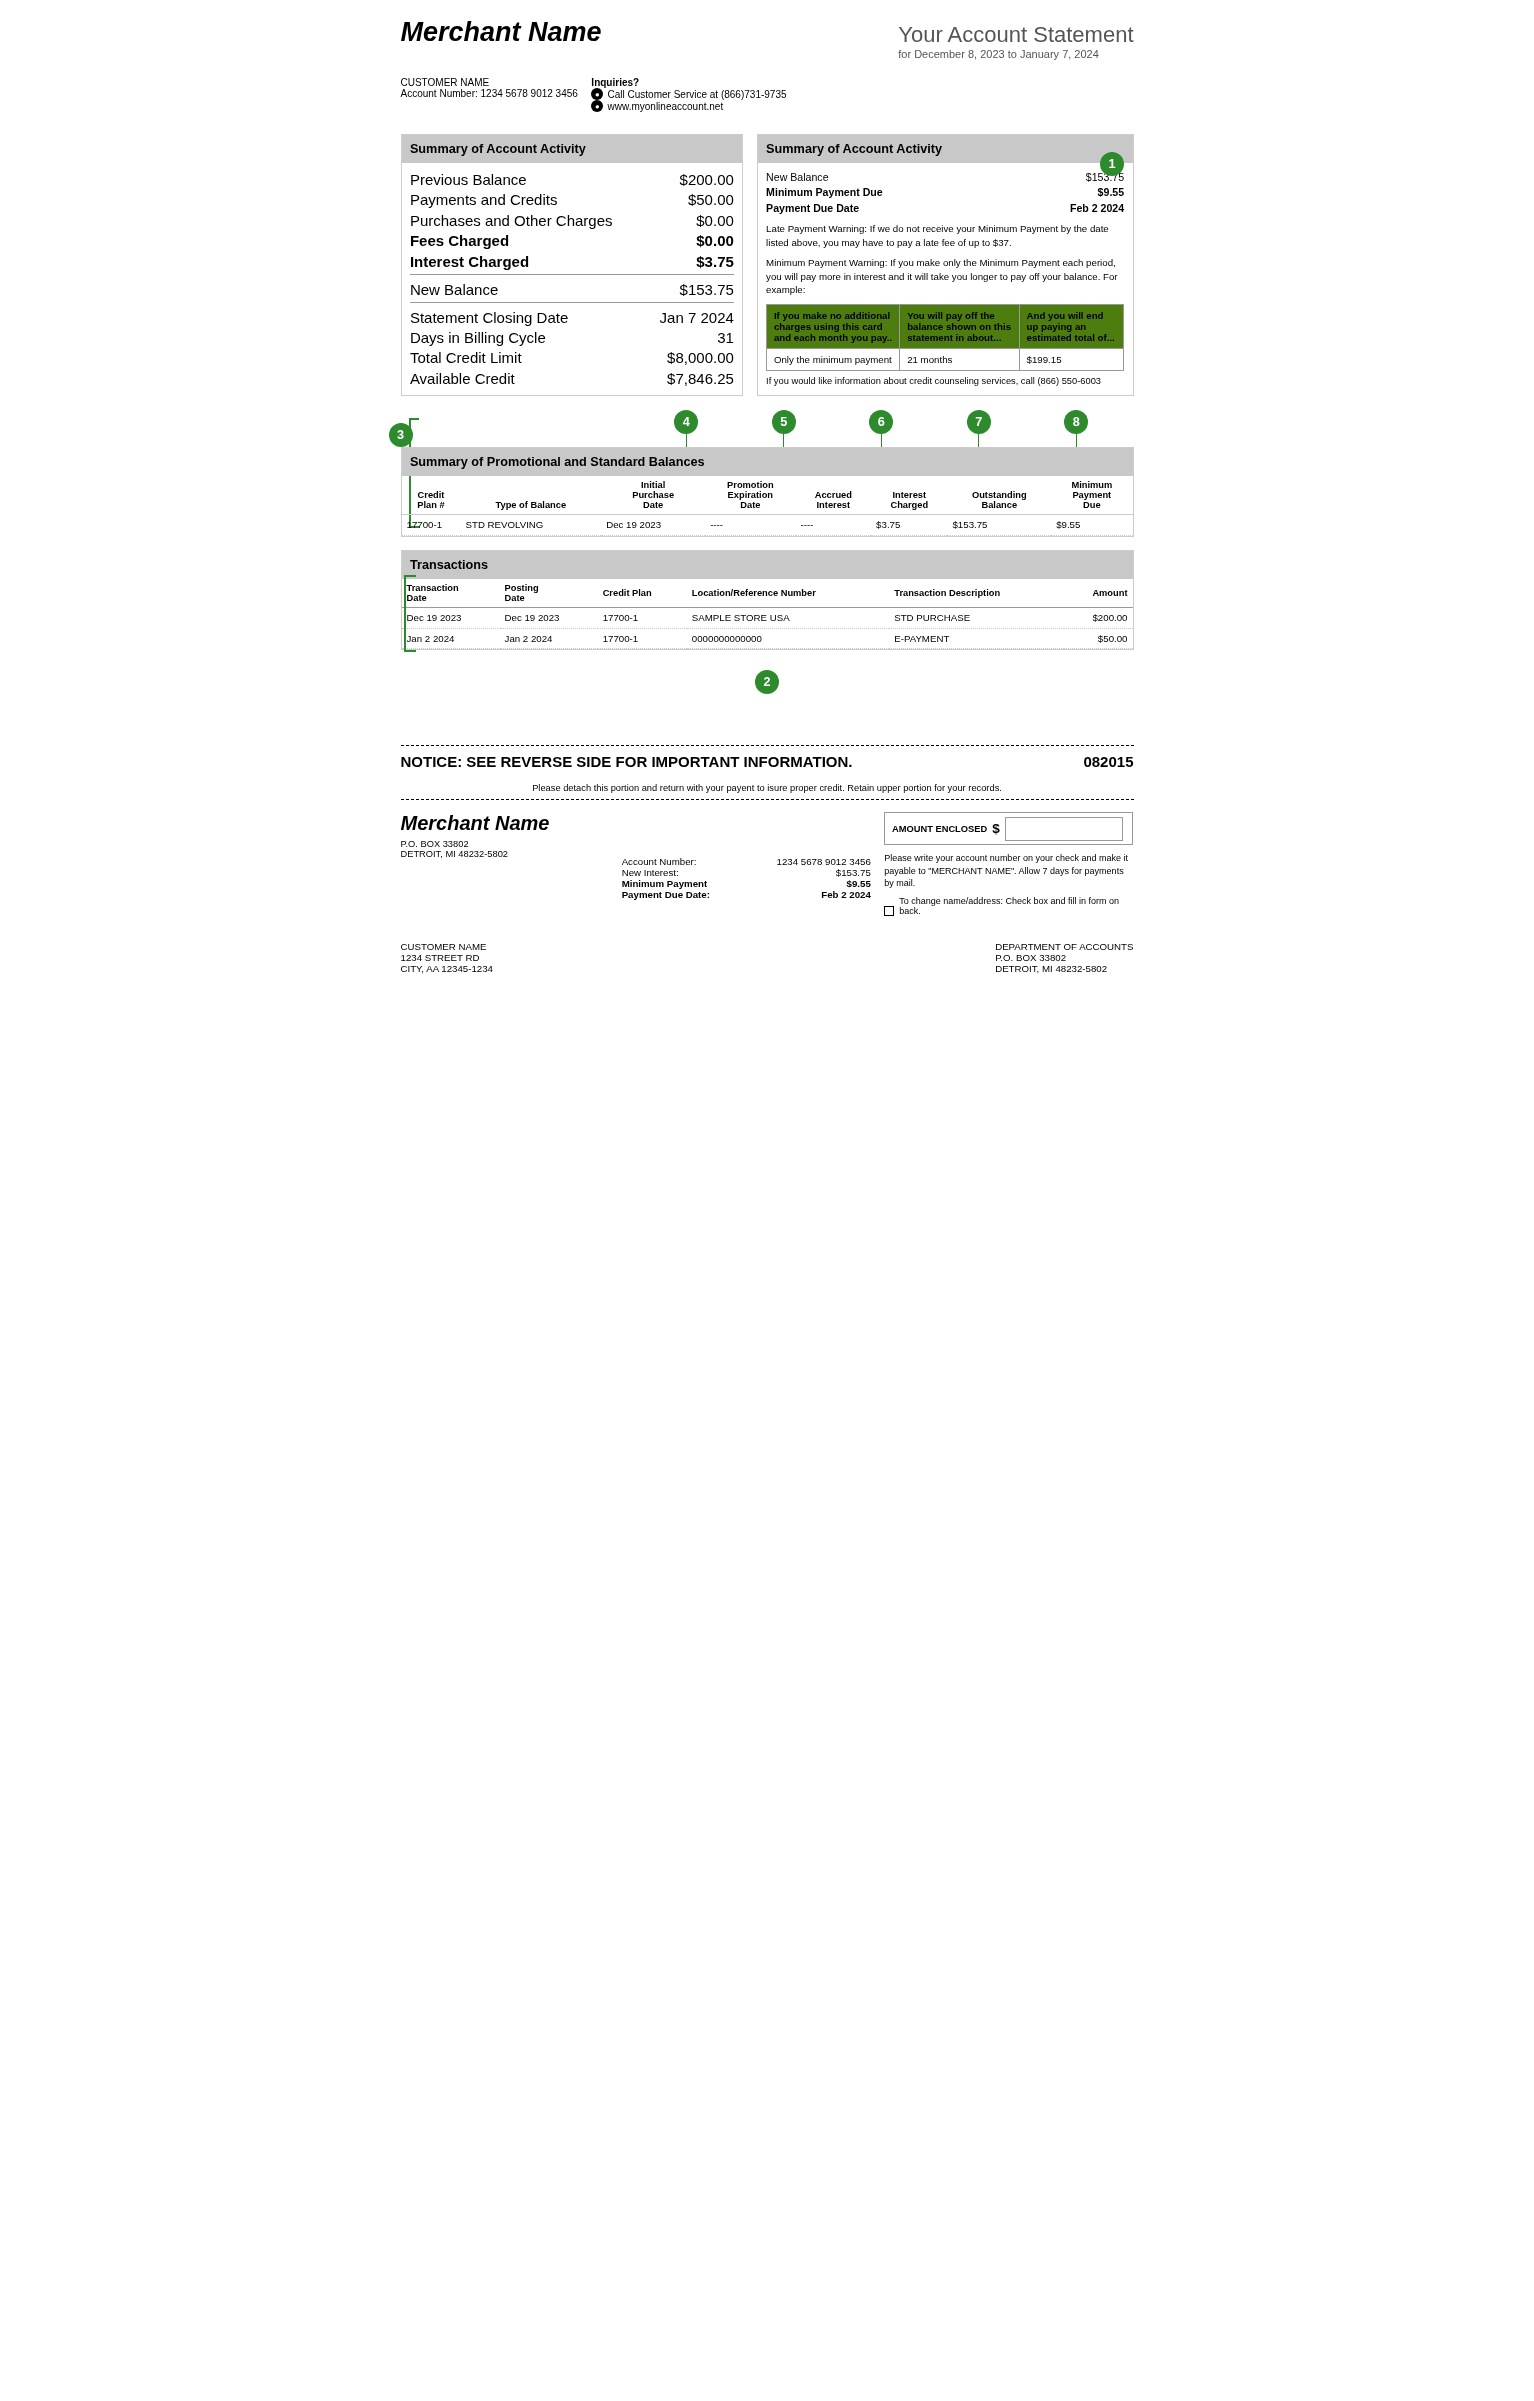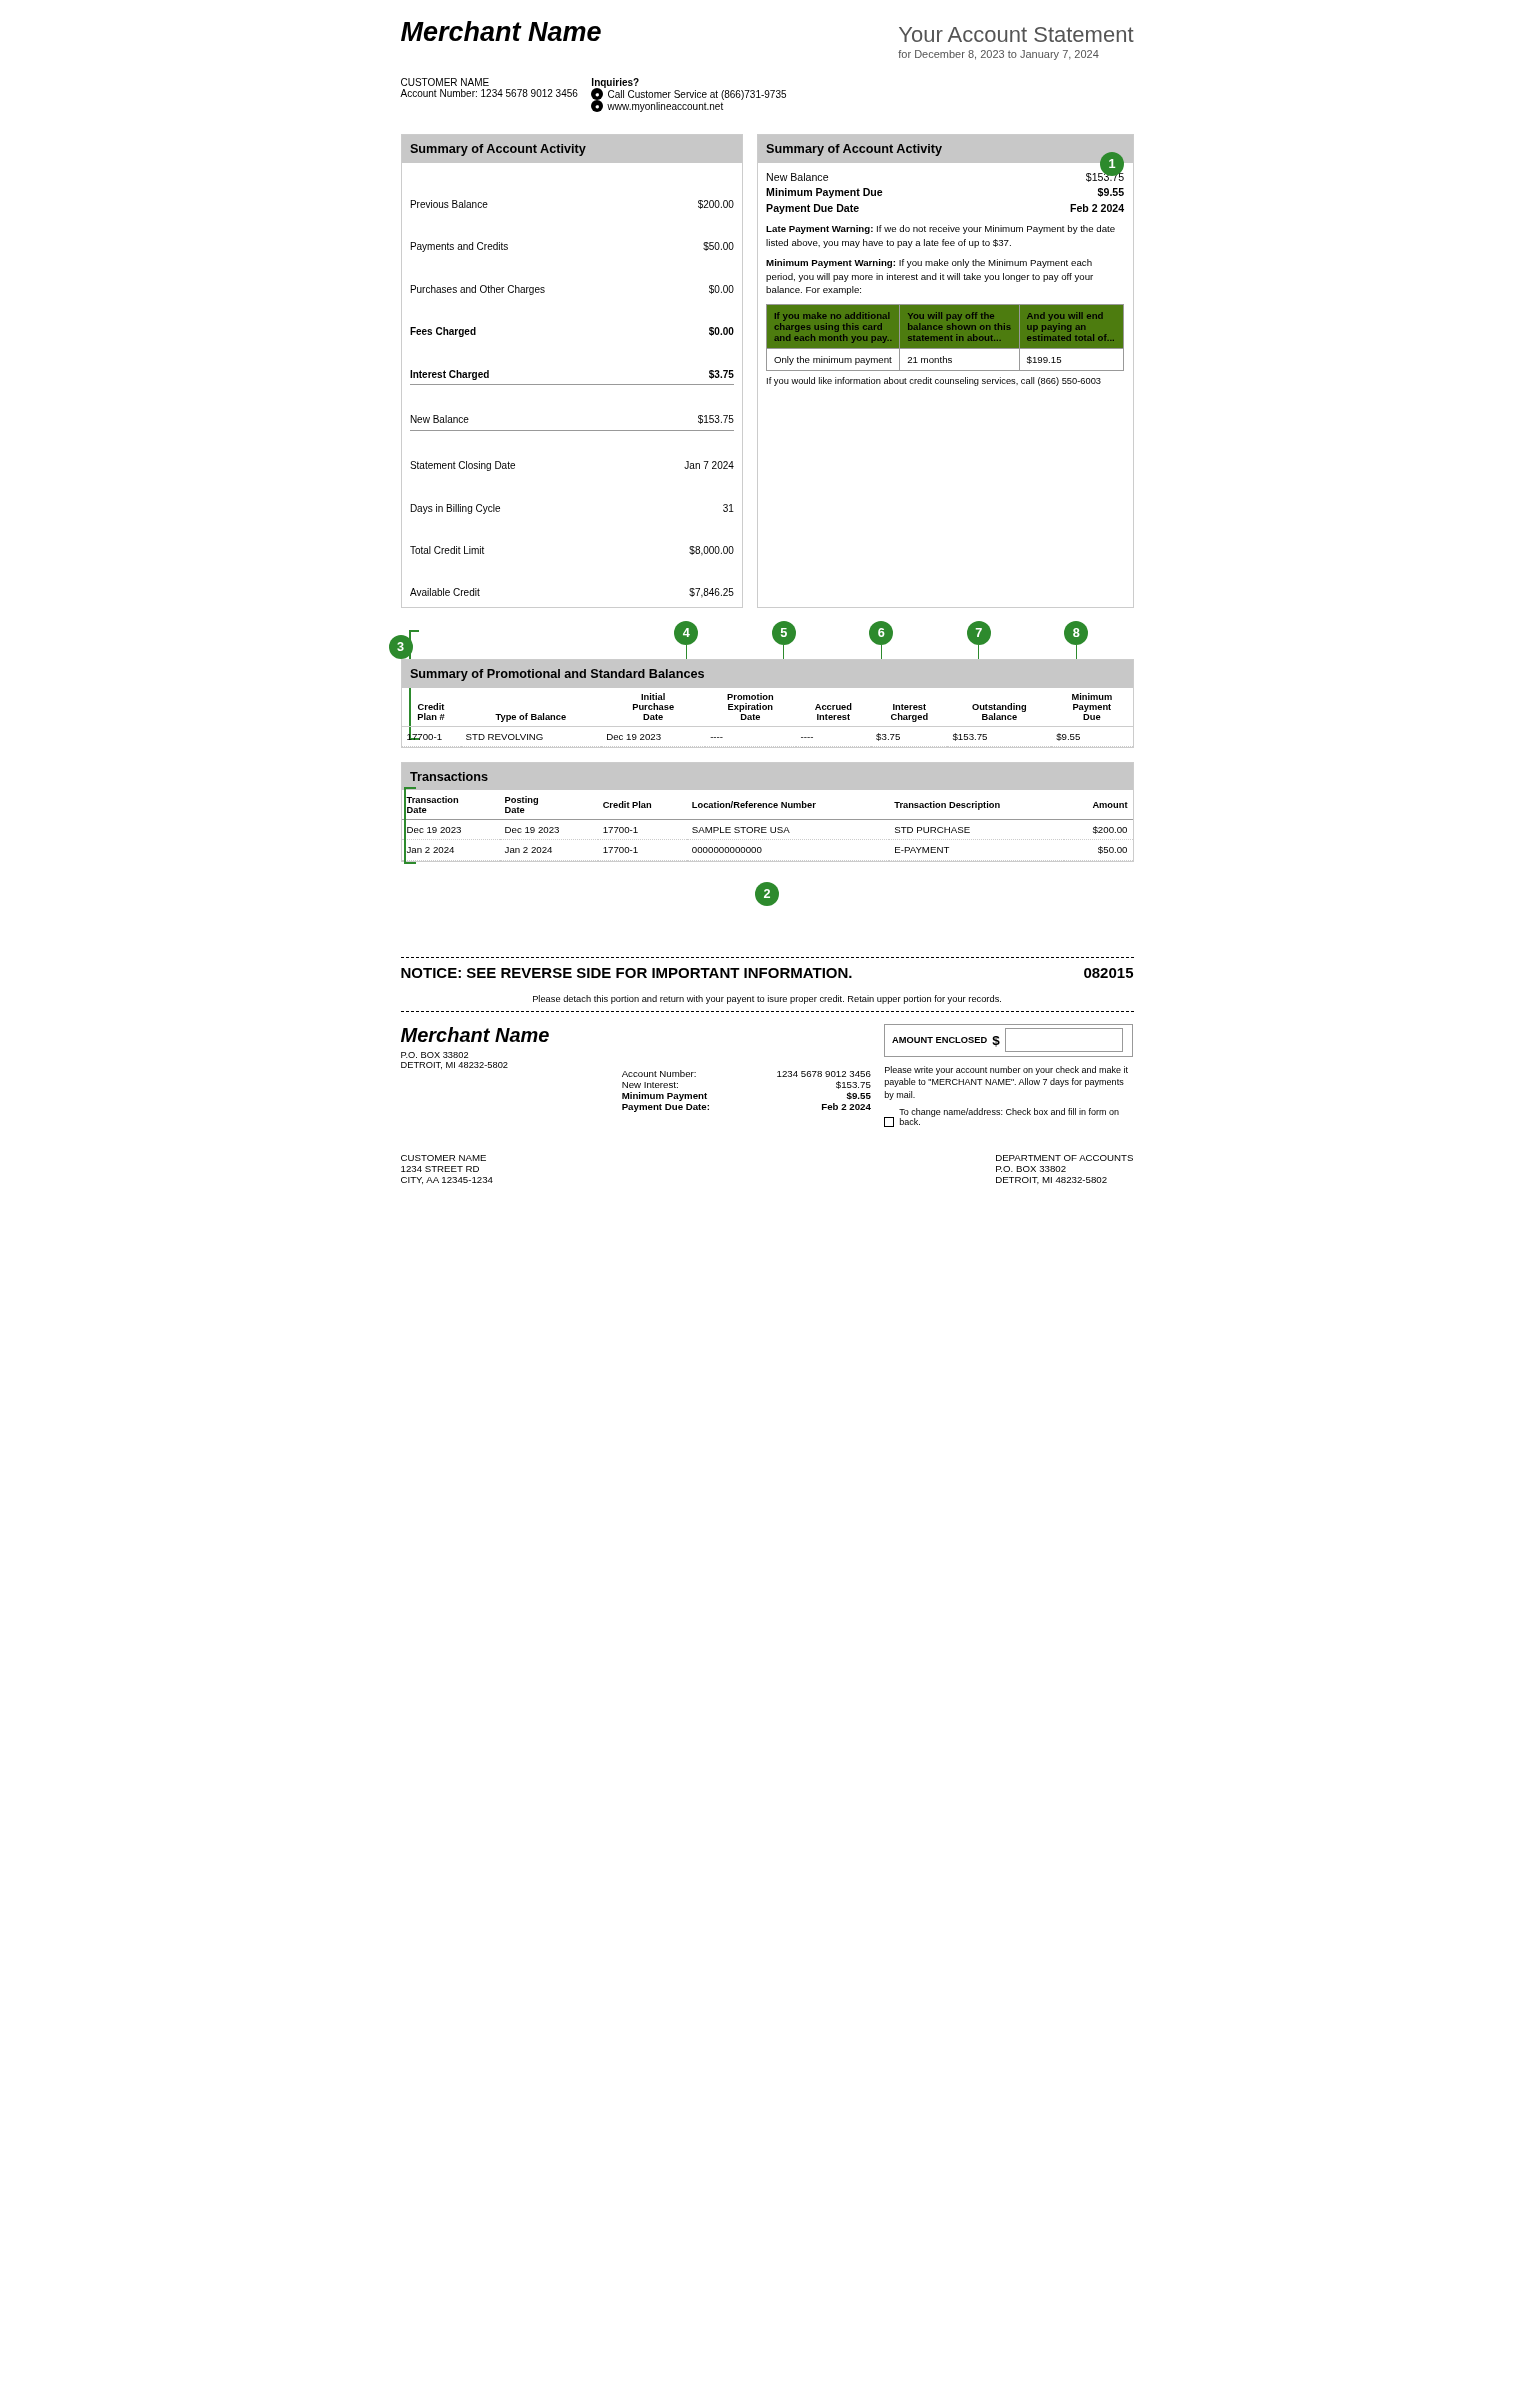--- a/index.html
+++ b/index.html
@@ -71,22 +71,21 @@
       font-size: 12.7px;
       font-weight: bold;
     }
     .summary-box-body {
       padding: 6.8px 8.4px;
     }
     .summary-row {
       display: flex;
       justify-content: space-between;
       padding: 1.7px 0;
-      font-size: 10px;
-      margin-top: 28px;
+      font-size: 15px;
     }
     .summary-row.bold { font-weight: bold; }
     .summary-row.border-bottom { border-bottom: 0.8px solid #999; padding-bottom: 4.2px; margin-bottom: 4.2px; }
     .right-summary-box {
       border: 0.8px solid #ccc;
       flex: 1.1;
     }
     .right-summary-header {
       background: #c8c8c8;
       padding: 6.8px 8.4px;
@@ -101,21 +100,21 @@
       justify-content: space-between;
       padding: 1.7px 0;
       font-size: 10.6px;
     }
     .right-summary-row.bold { font-weight: bold; }
     .warning-text {
       font-size: 9.7px;
       margin: 6.8px 0;
       line-height: 1.4;
     }
-    .warning-text strong { font-weight: bold; }
+    .warning-text strong { font-weight: normal; }
     .payment-table {
       width: 100%;
       border-collapse: collapse;
       font-size: 9.7px;
       margin-top: 6.8px;
     }
     .payment-table th {
       background: #4d7c0f;
       border: 0.8px solid #999;
       padding: 5px 6.8px;

